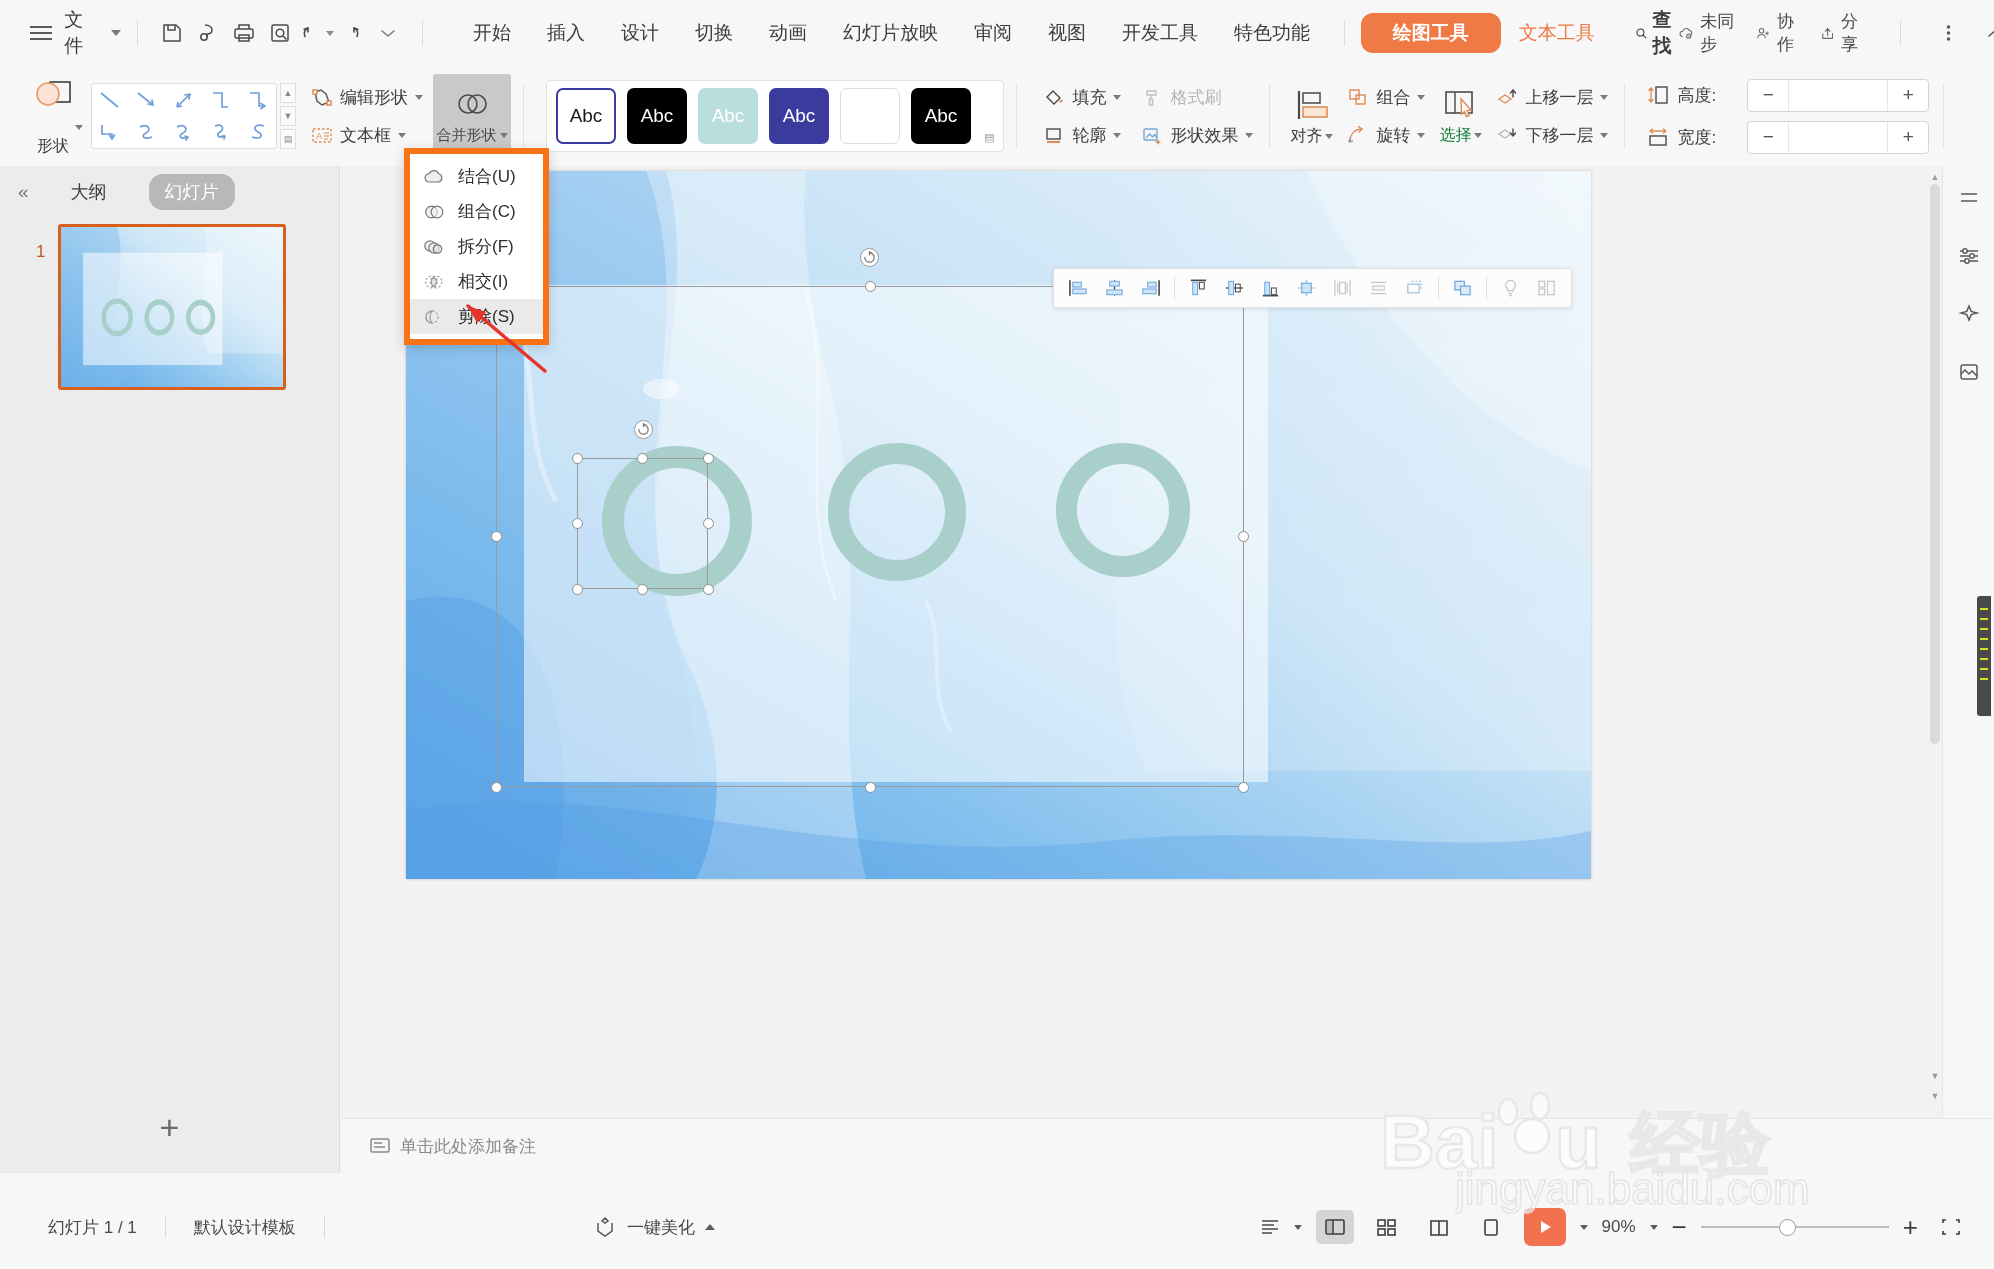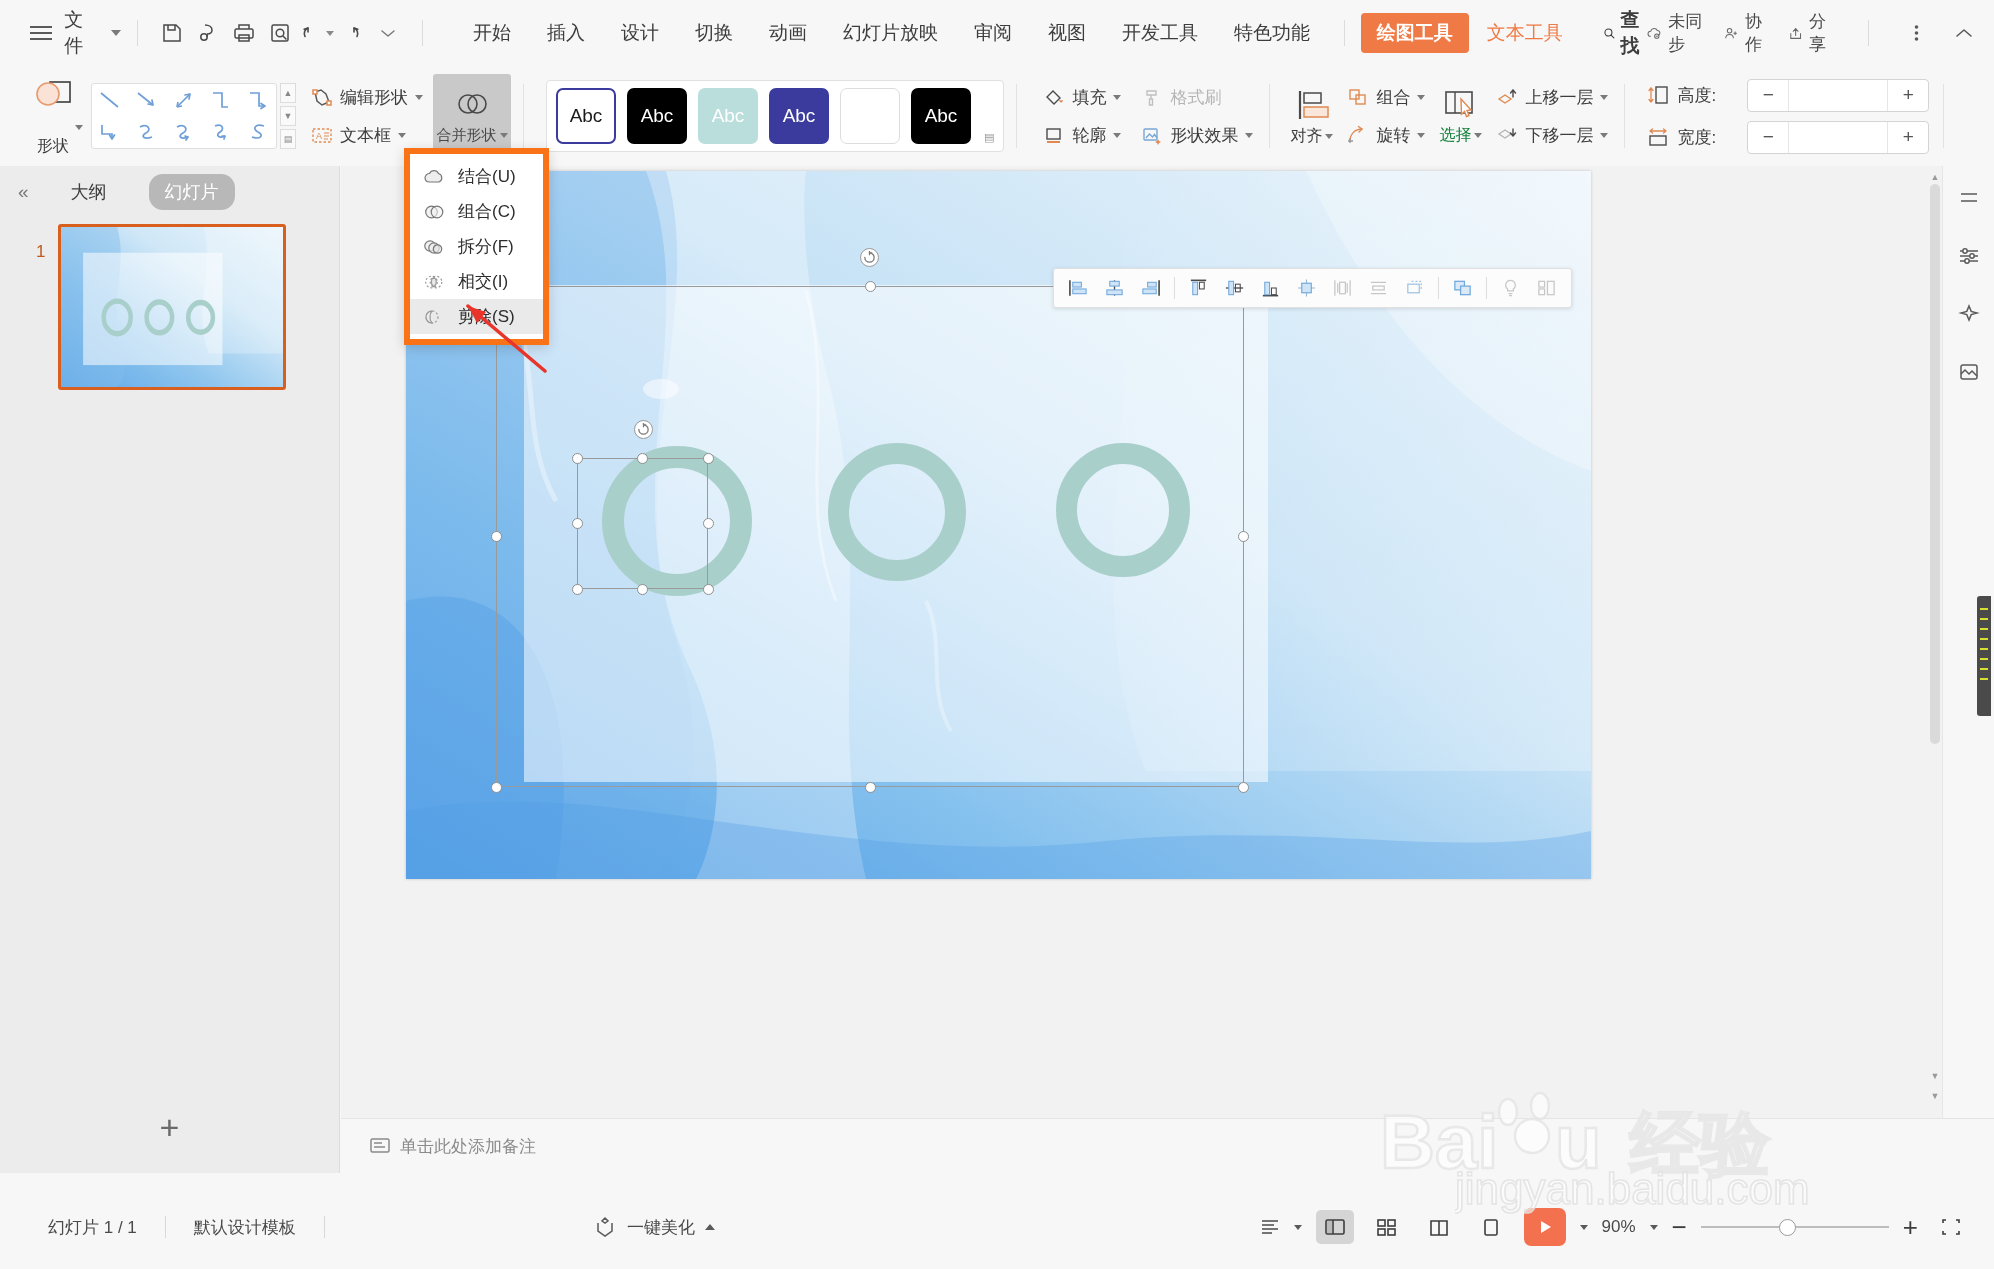--- a/index.html
+++ b/index.html
@@ -27,21 +27,21 @@
   .hamburger i:nth-child(3){ top: 13px; }
   .file-label { font-size: 19px; color: #3d3d3d; margin-right: 6px; }
   .caret-d { width: 0; height: 0; border-left: 5px solid transparent; border-right: 5px solid transparent; border-top: 6px solid #7a7a7a; }
   .tb-sep { width: 1px; height: 26px; background: #dcdcdc; margin: 0 16px; }
   .qa-btn { width: 38px; height: 38px; display: flex; align-items: center; justify-content: center; border-radius: 4px; }
   .tabs { display: flex; align-items: center; margin-left: 16px; gap: 0; }
   .tab {
     font-size: 19px; color: #3d3d3d; padding: 8px 18px; border-radius: 14px; white-space: nowrap;
   }
   .tab.ctx-active {
-    background: #ef7a45; color: #fff; font-weight: bold; padding: 7px 16px; border-radius: 4px;
+    background: #ef7a45; color: #fff; font-weight: bold; padding: 7px 32px; border-radius: 12px;
   }
   .tab.ctx-plain { color: #ef7a45; }
   .find { display: flex; align-items: center; gap: 5px; font-size: 19px; color: #3d3d3d; margin-left: 22px; font-weight: bold; }
   .tb-right { margin-left: auto; display: flex; align-items: center; padding-right: 22px; gap: 18px; }
   .tb-right-item { display: flex; align-items: center; gap: 6px; font-size: 17px; color: #4a4a4a; }
 
   
   .ribbon {
     position: absolute; left: 0; top: 66px; width: 1994px; height: 100px;
     background: #f7f7f7;
@@ -494,21 +494,21 @@
             <span>形状效果</span>
             <span style="width:0;height:0;border-left:4px solid transparent;border-right:4px solid transparent;border-top:5px solid #7a7a7a;"></span>
           </div>
         </div>
       </div>
     </div>
 
     <div class="rb-divider"></div>
 
     <div class="rb-group">
-      <div style="display:flex;flex-direction:column;align-items:center;justify-content:center;gap:2px;margin-left:8px;">
+      <div style="display:flex;flex-direction:column;justify-content:center;gap:2px;margin-left:8px;">
         <svg width="42" height="38" viewBox="0 0 42 38" fill="none">
           <path d="M9 5v28" stroke="#4a4a4a" stroke-width="2.2"></path>
           <rect x="13" y="7" width="17" height="10" stroke="#4a4a4a" stroke-width="1.5" fill="none"></rect>
           <rect x="13" y="21" width="24" height="10" stroke="#e08a52" stroke-width="1.5" fill="#fbe6da"></rect>
         </svg>
         <span style="font-size:16px;color:#3d3d3d;display:flex;align-items:center;gap:3px;">
           <span>对齐</span>
           <span style="width:0;height:0;border-left:4px solid transparent;border-right:4px solid transparent;border-top:5px solid #7a7a7a;"></span>
         </span>
       </div>

